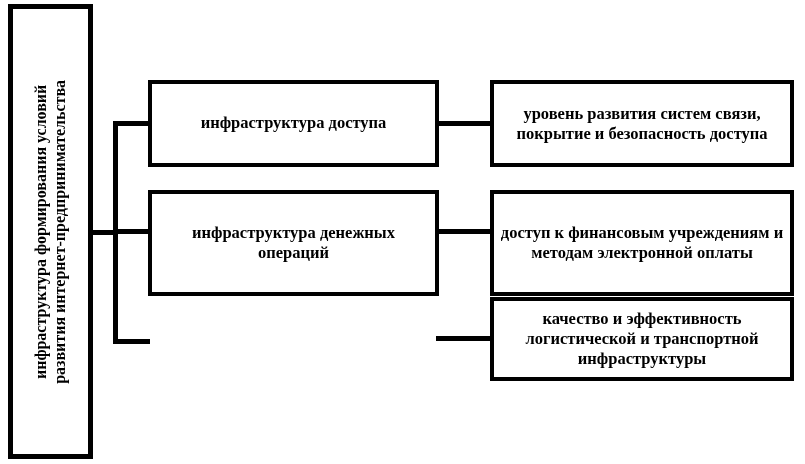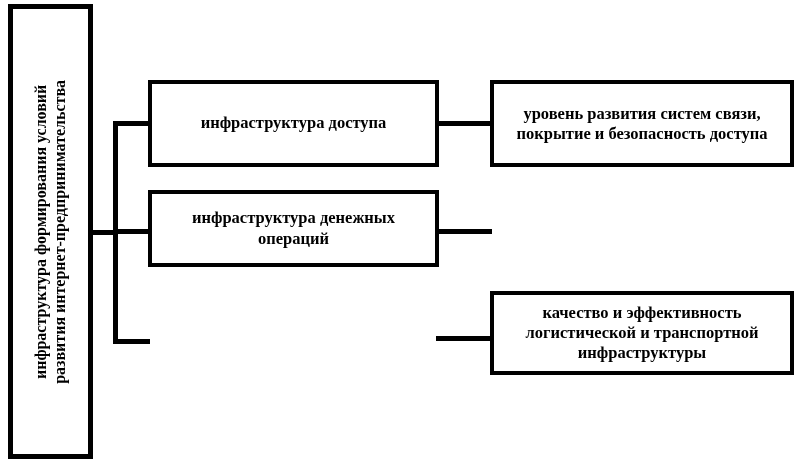--- a/index.html
+++ b/index.html
@@ -46,22 +46,22 @@
     padding:0 8px;
   }
   
   .right{
     left:490px;width:304px;
     font-size:16.5px;
     line-height:1.2;
     padding:0 0;
   }
   .row1{top:80px;height:87px;}
-  .row2{top:190px;height:77px;}
-  .row3{top:291px;height:84px;}
+  .row2{top:190px;height:106px;}
+  .row3{top:297px;height:84px;}
 
   
   .conn{position:absolute;background:#000000;}
   
   #bus{left:113px;top:121px;width:5px;height:223px;}
   
   #root-stub{left:92px;top:230px;width:26px;height:5px;}
   
   #branch-1{left:113px;top:121px;width:37px;height:5px;}
   #branch-2{left:113px;top:229px;width:37px;height:5px;}
@@ -95,17 +95,20 @@
   <div class="box mid row1">
     <span>инфраструктура доступа</span>
   </div>
   <div class="box mid row2">
     <span>инфраструктура денежных операций</span>
   </div>
 
   <div class="box right row1">
     <span>уровень развития систем связи, покрытие и безопасность доступа</span>
   </div>
+  <div class="box right row2">
+    <span>доступ к финансовым учреждениям и методам электронной оплаты</span>
+  </div>
   <div class="box right row3">
     <span>качество и эффективность логистической и транспортной инфраструктуры</span>
   </div>
 
 </div>
 
 </body></html>

